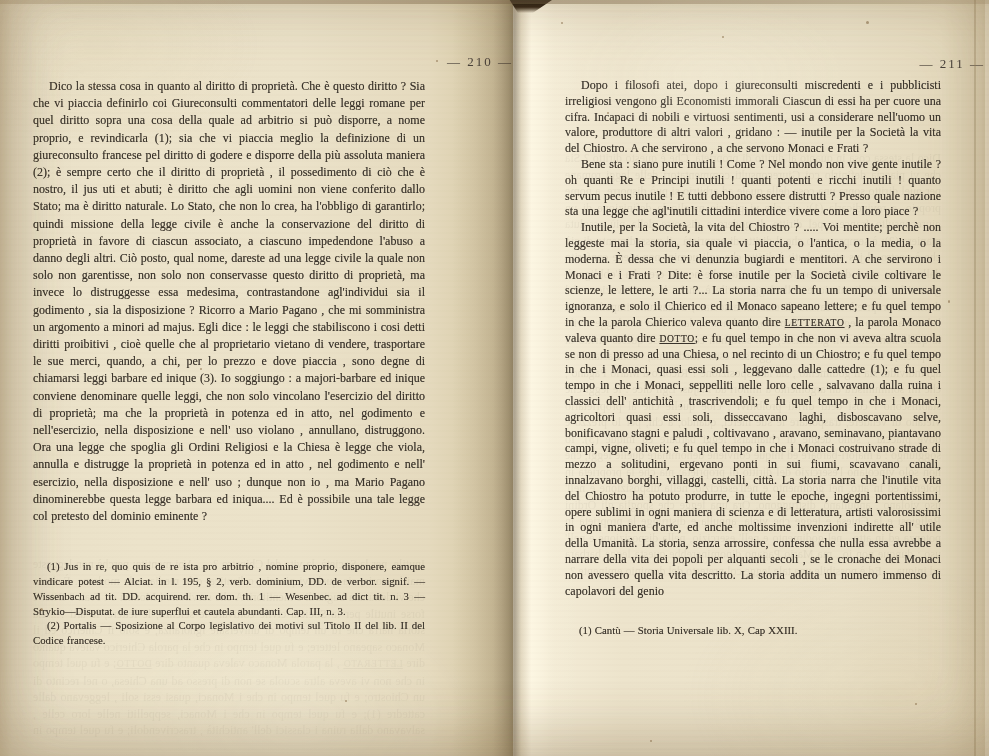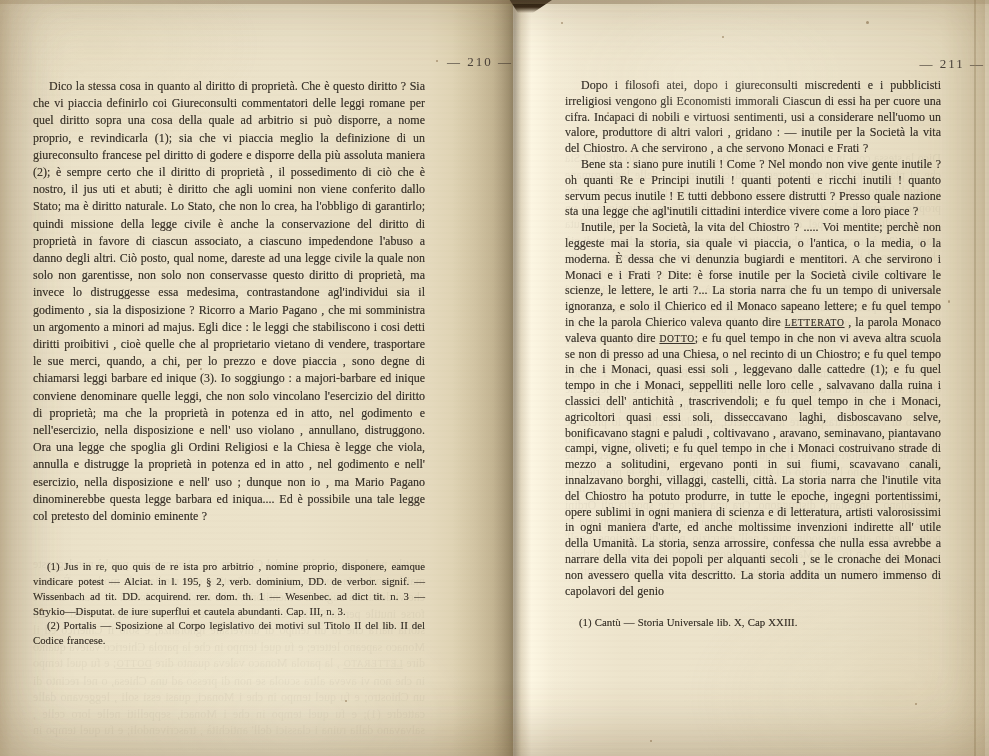--- a/index.html
+++ b/index.html
@@ -61,21 +61,21 @@
   }
   .page-right .page-header{padding-top:56px;}
   .body-text{
     text-align:justify;color:#3a342c;word-spacing:.5px;
     text-shadow:0 0 .4px rgba(58,50,40,.55);
   }
   .page-left .body-text{width:392px;margin:8px 0 0 33px;font-size:12px;line-height:17.2px;}
   .page-right .body-text{width:376px;margin:6px 0 0 52px;font-size:12px;line-height:15.8px;}
   .para{margin:0;text-indent:16px;}
   .footnotes{margin-top:34px;}
-  .page-right .footnotes{margin-top:16px;}
+  .page-right .footnotes{margin-top:24px;}
   .fn{margin:0;font-size:10.8px;line-height:14.8px;text-indent:14px;text-align:justify;}
   .it{}
   .sc{font-size:.8em;letter-spacing:.6px;text-decoration:underline;}
   
   .ghost{
     position:absolute;pointer-events:none;opacity:.055;filter:blur(.7px);
     transform:scaleX(-1);text-align:justify;color:#4a4236;
     font-size:12px;line-height:16.5px;overflow:hidden;
   }
   .ghost-on-left{left:33px;top:556px;width:392px;height:185px;}

